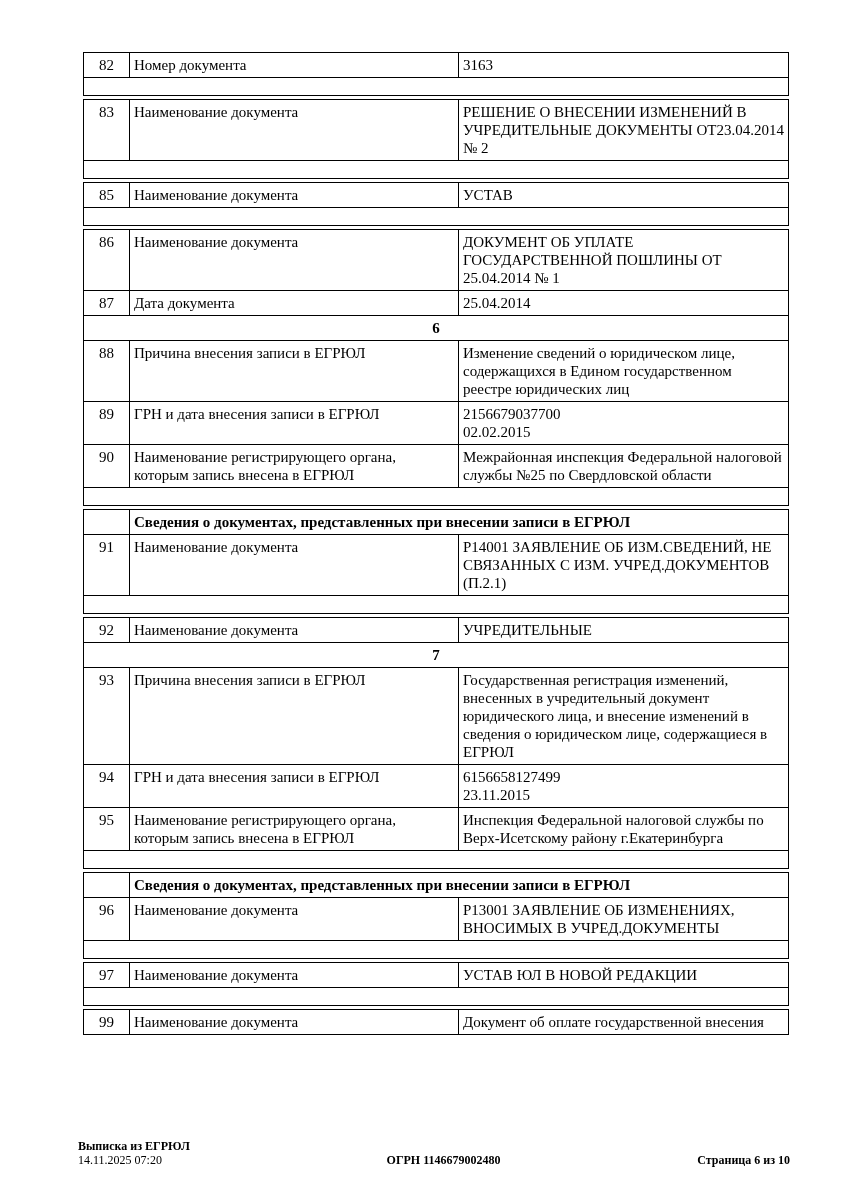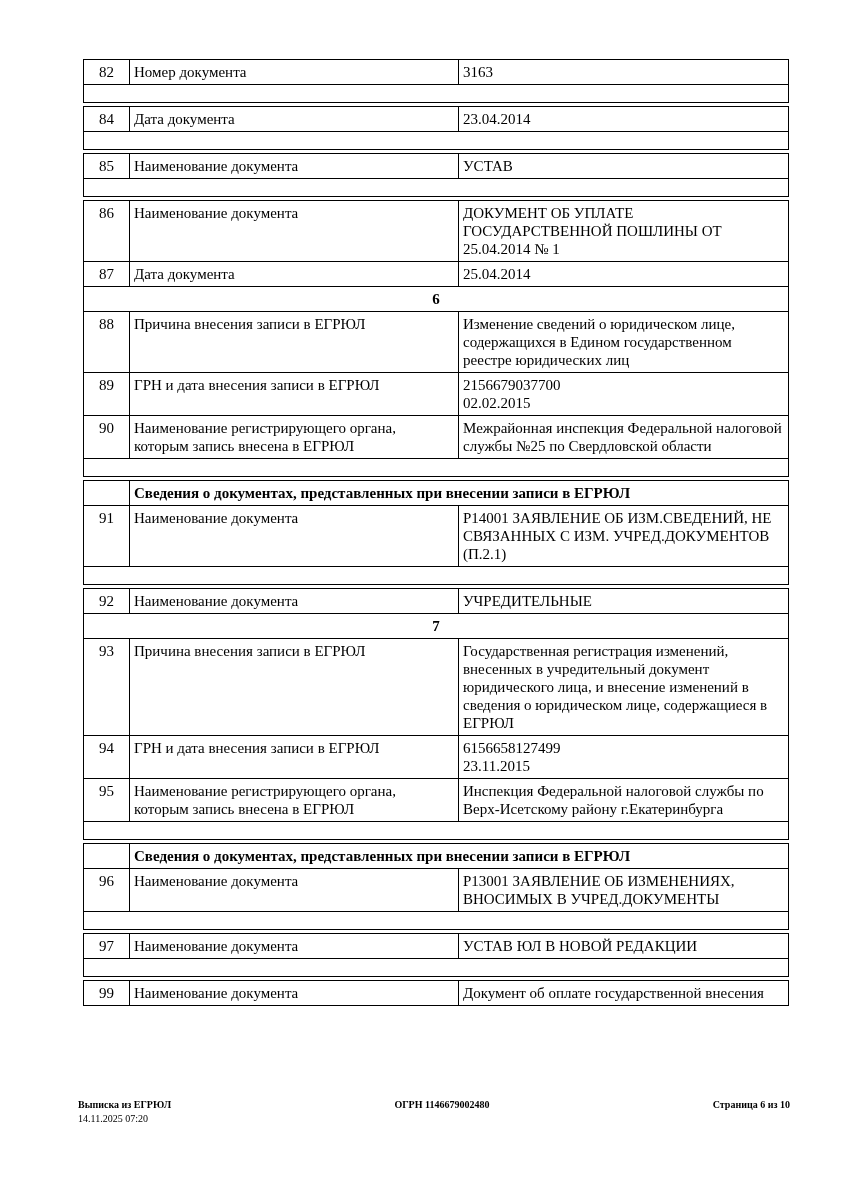--- a/index.html
+++ b/index.html
@@ -9,21 +9,21 @@
     width: 848px;
     height: 1200px;
     margin: 0 auto;
     background: #ffffff;
     font-family: "Liberation Serif", "DejaVu Serif", serif;
     color: #000000;
     overflow: hidden;
   }
   .content {
     position: absolute;
-    top: 59px;
+    top: 52px;
     left: 83px;
     width: 707px;
   }
   table.egrul {
     border-collapse: collapse;
     table-layout: fixed;
     width: 705px;
     margin: 0 0 3px 0;
   }
   col.c-num   { width: 46px; }
@@ -43,26 +43,26 @@
   td.section {
     text-align: center;
     font-weight: bold;
     padding: 0 0 1px 0;
     line-height: 18px;
   }
   td.gheader { padding-left: 4px; font-weight: bold; }
   .footer {
     position: absolute;
     left: 78px;
-    top: 1098px;
+    top: 1139px;
     width: 712px;
     display: flex;
     justify-content: space-between;
-    align-items: flex-start;
-    font-size: 10px;
+    align-items: flex-end;
+    font-size: 12px;
     line-height: 14px;
   }
   .footer .doc-type { font-weight: bold; }
   .footer .center, .footer .right { padding-bottom: 0; font-weight: bold; }
 </style>
 </head>
 <body>
 
 <div class="page">
   <div class="content">
@@ -84,23 +84,23 @@
         </tbody>
       </table>
       <table class="egrul">
         <colgroup>
           <col class="c-num">
           <col class="c-label">
           <col class="c-value">
         </colgroup>
         <tbody>
           <tr>
-            <td class="num">84</td>
-            <td class="label">Дата документа</td>
-            <td class="value">23.04.2014</td>
+            <td class="num">83</td>
+            <td class="label">Наименование документа</td>
+            <td class="value">РЕШЕНИЕ О ВНЕСЕНИИ ИЗМЕНЕНИЙ В УЧРЕДИТЕЛЬНЫЕ ДОКУМЕНТЫ ОТ23.04.2014 № 2</td>
           </tr>
           <tr class="empty-row">
             <td colspan="3"></td>
           </tr>
         </tbody>
       </table>
       <table class="egrul">
         <colgroup>
           <col class="c-num">
           <col class="c-label">

